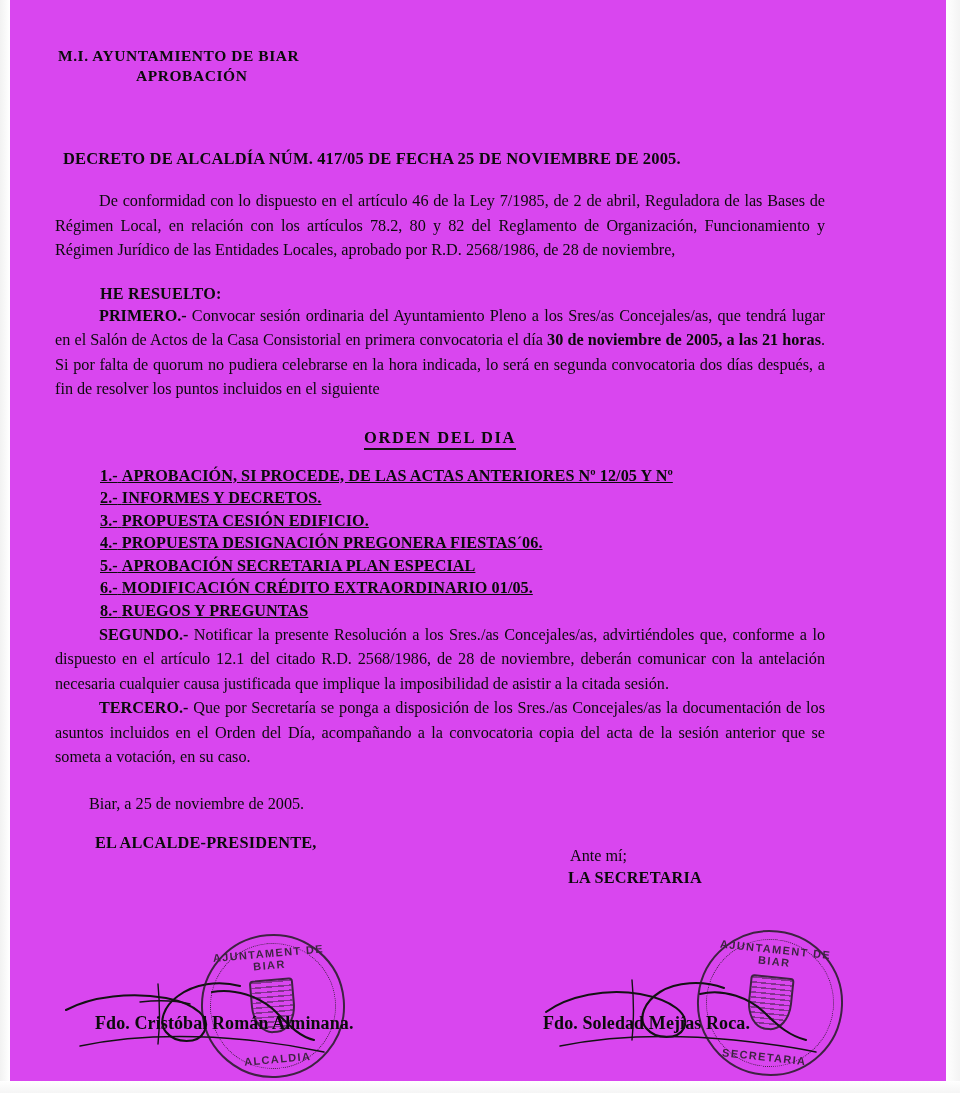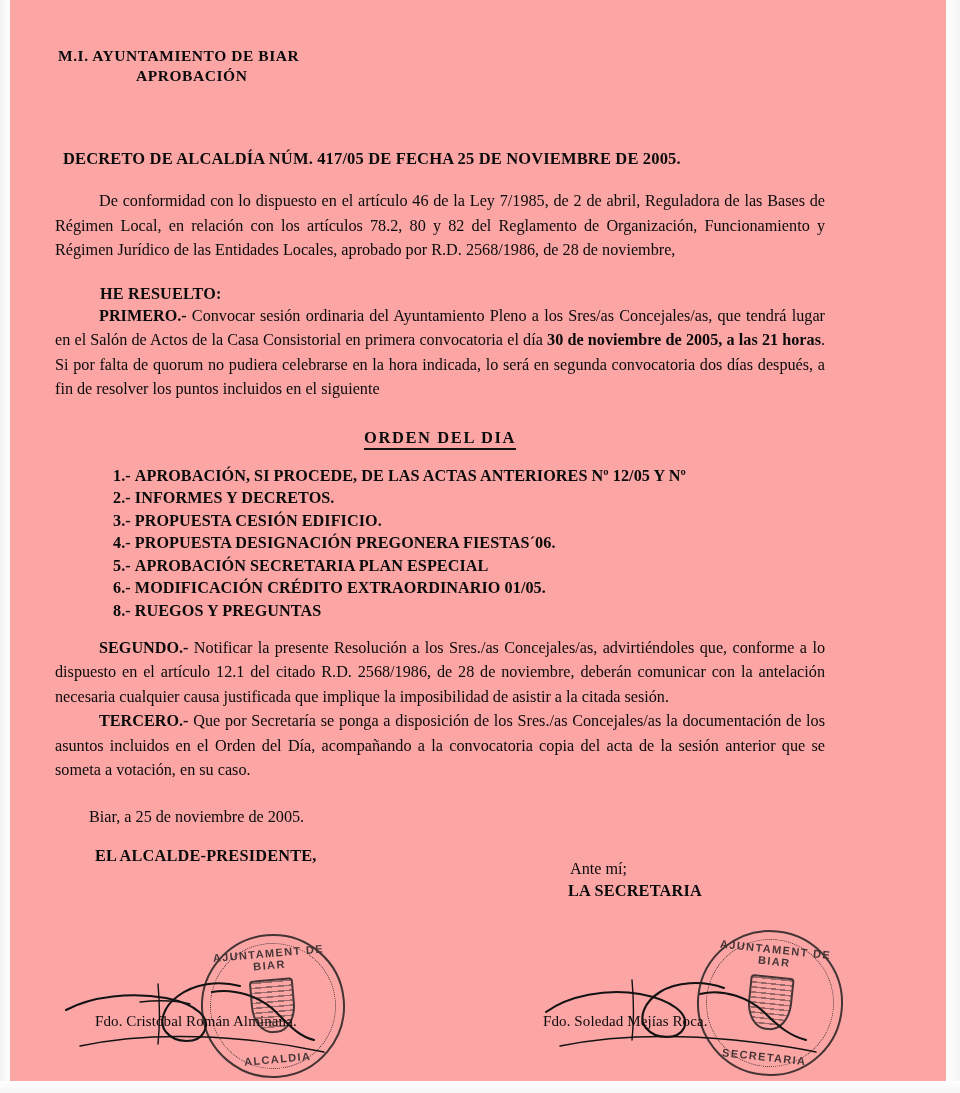--- a/index.html
+++ b/index.html
@@ -5,21 +5,21 @@
 <style>
   html, body {
     margin: 0;
     padding: 0;
     background: #ffffff;
   }
   .page {
     position: relative;
     width: 960px;
     height: 1093px;
-    background: #fca5a5;
+    background: #d946ef;
     overflow: hidden;
     font-family: "Liberation Serif", "DejaVu Serif", serif;
     color: #0b0b0b;
     -webkit-font-smoothing: none;
   }
   
   .scan-edge-left {
     position: absolute; left: 0; top: 0; width: 10px; height: 100%;
     background: linear-gradient(to right, #f2f2f2, #ffffff);
     pointer-events: none;
@@ -104,24 +104,25 @@
     font-weight: bold;
     font-size: 16.5px;
     letter-spacing: 1.6px;
   }
   .orden-heading span {
     border-bottom: 2px solid #121212;
     padding-bottom: 1px;
   }
 
   ol.agenda {
-    margin: 13px;
+    margin: 0;
     padding: 0;
     list-style: none;
     margin-top: 17px;
+    text-decoration: underline;
   }
   ol.agenda li {
     font-weight: bold;
     font-size: 16.2px;
     line-height: 22.6px;
     letter-spacing: 0.05px;
     padding-left: 45px;
     text-indent: 0;
   }
   ol.agenda li.wraps {
@@ -161,22 +162,22 @@
   }
   .sign-role {
     font-weight: bold;
     font-size: 16.3px;
     letter-spacing: 0.2px;
     line-height: 21px;
     white-space: nowrap;
   }
   .sign-name {
     position: absolute;
-    font-weight: normal;
-    font-size: 15px;
+    font-weight: bold;
+    font-size: 18px;
     letter-spacing: 0.1px;
     white-space: nowrap;
   }
   .sign-name.left  { left: 95px;  top: 1013px; }
   .sign-name.right { left: 543px; top: 1013px; }
 
   
   .stamp {
     position: absolute;
     border-radius: 50%;

